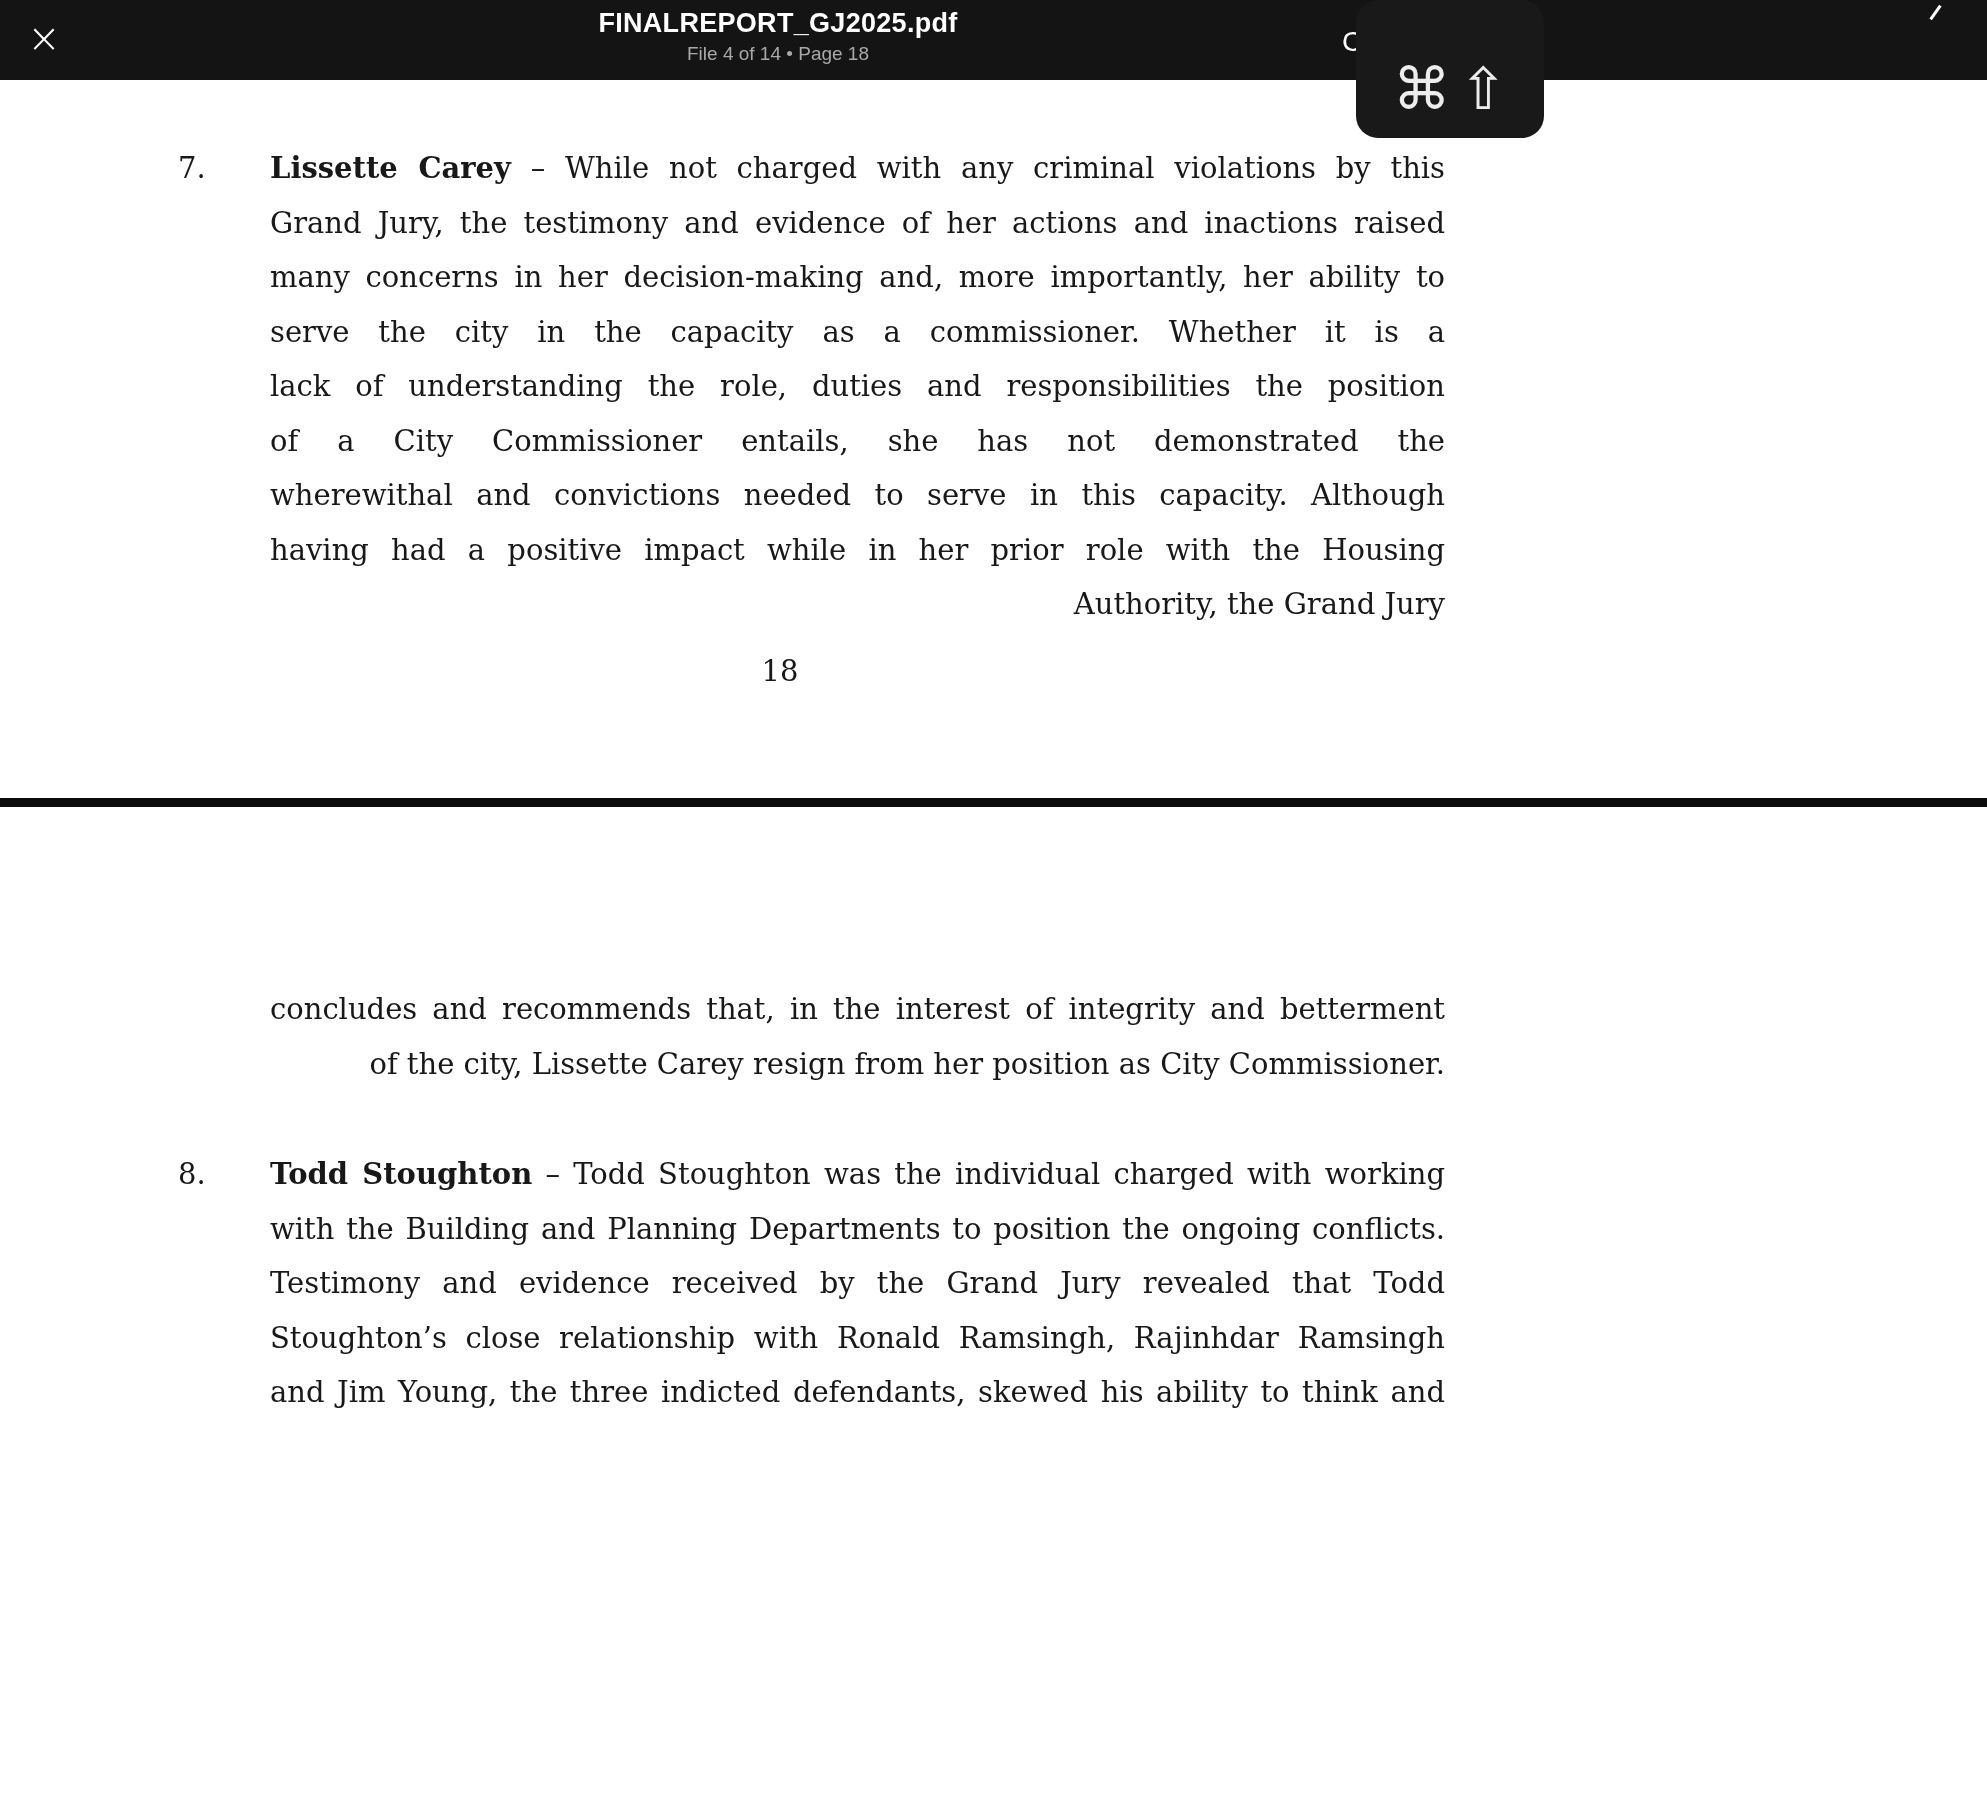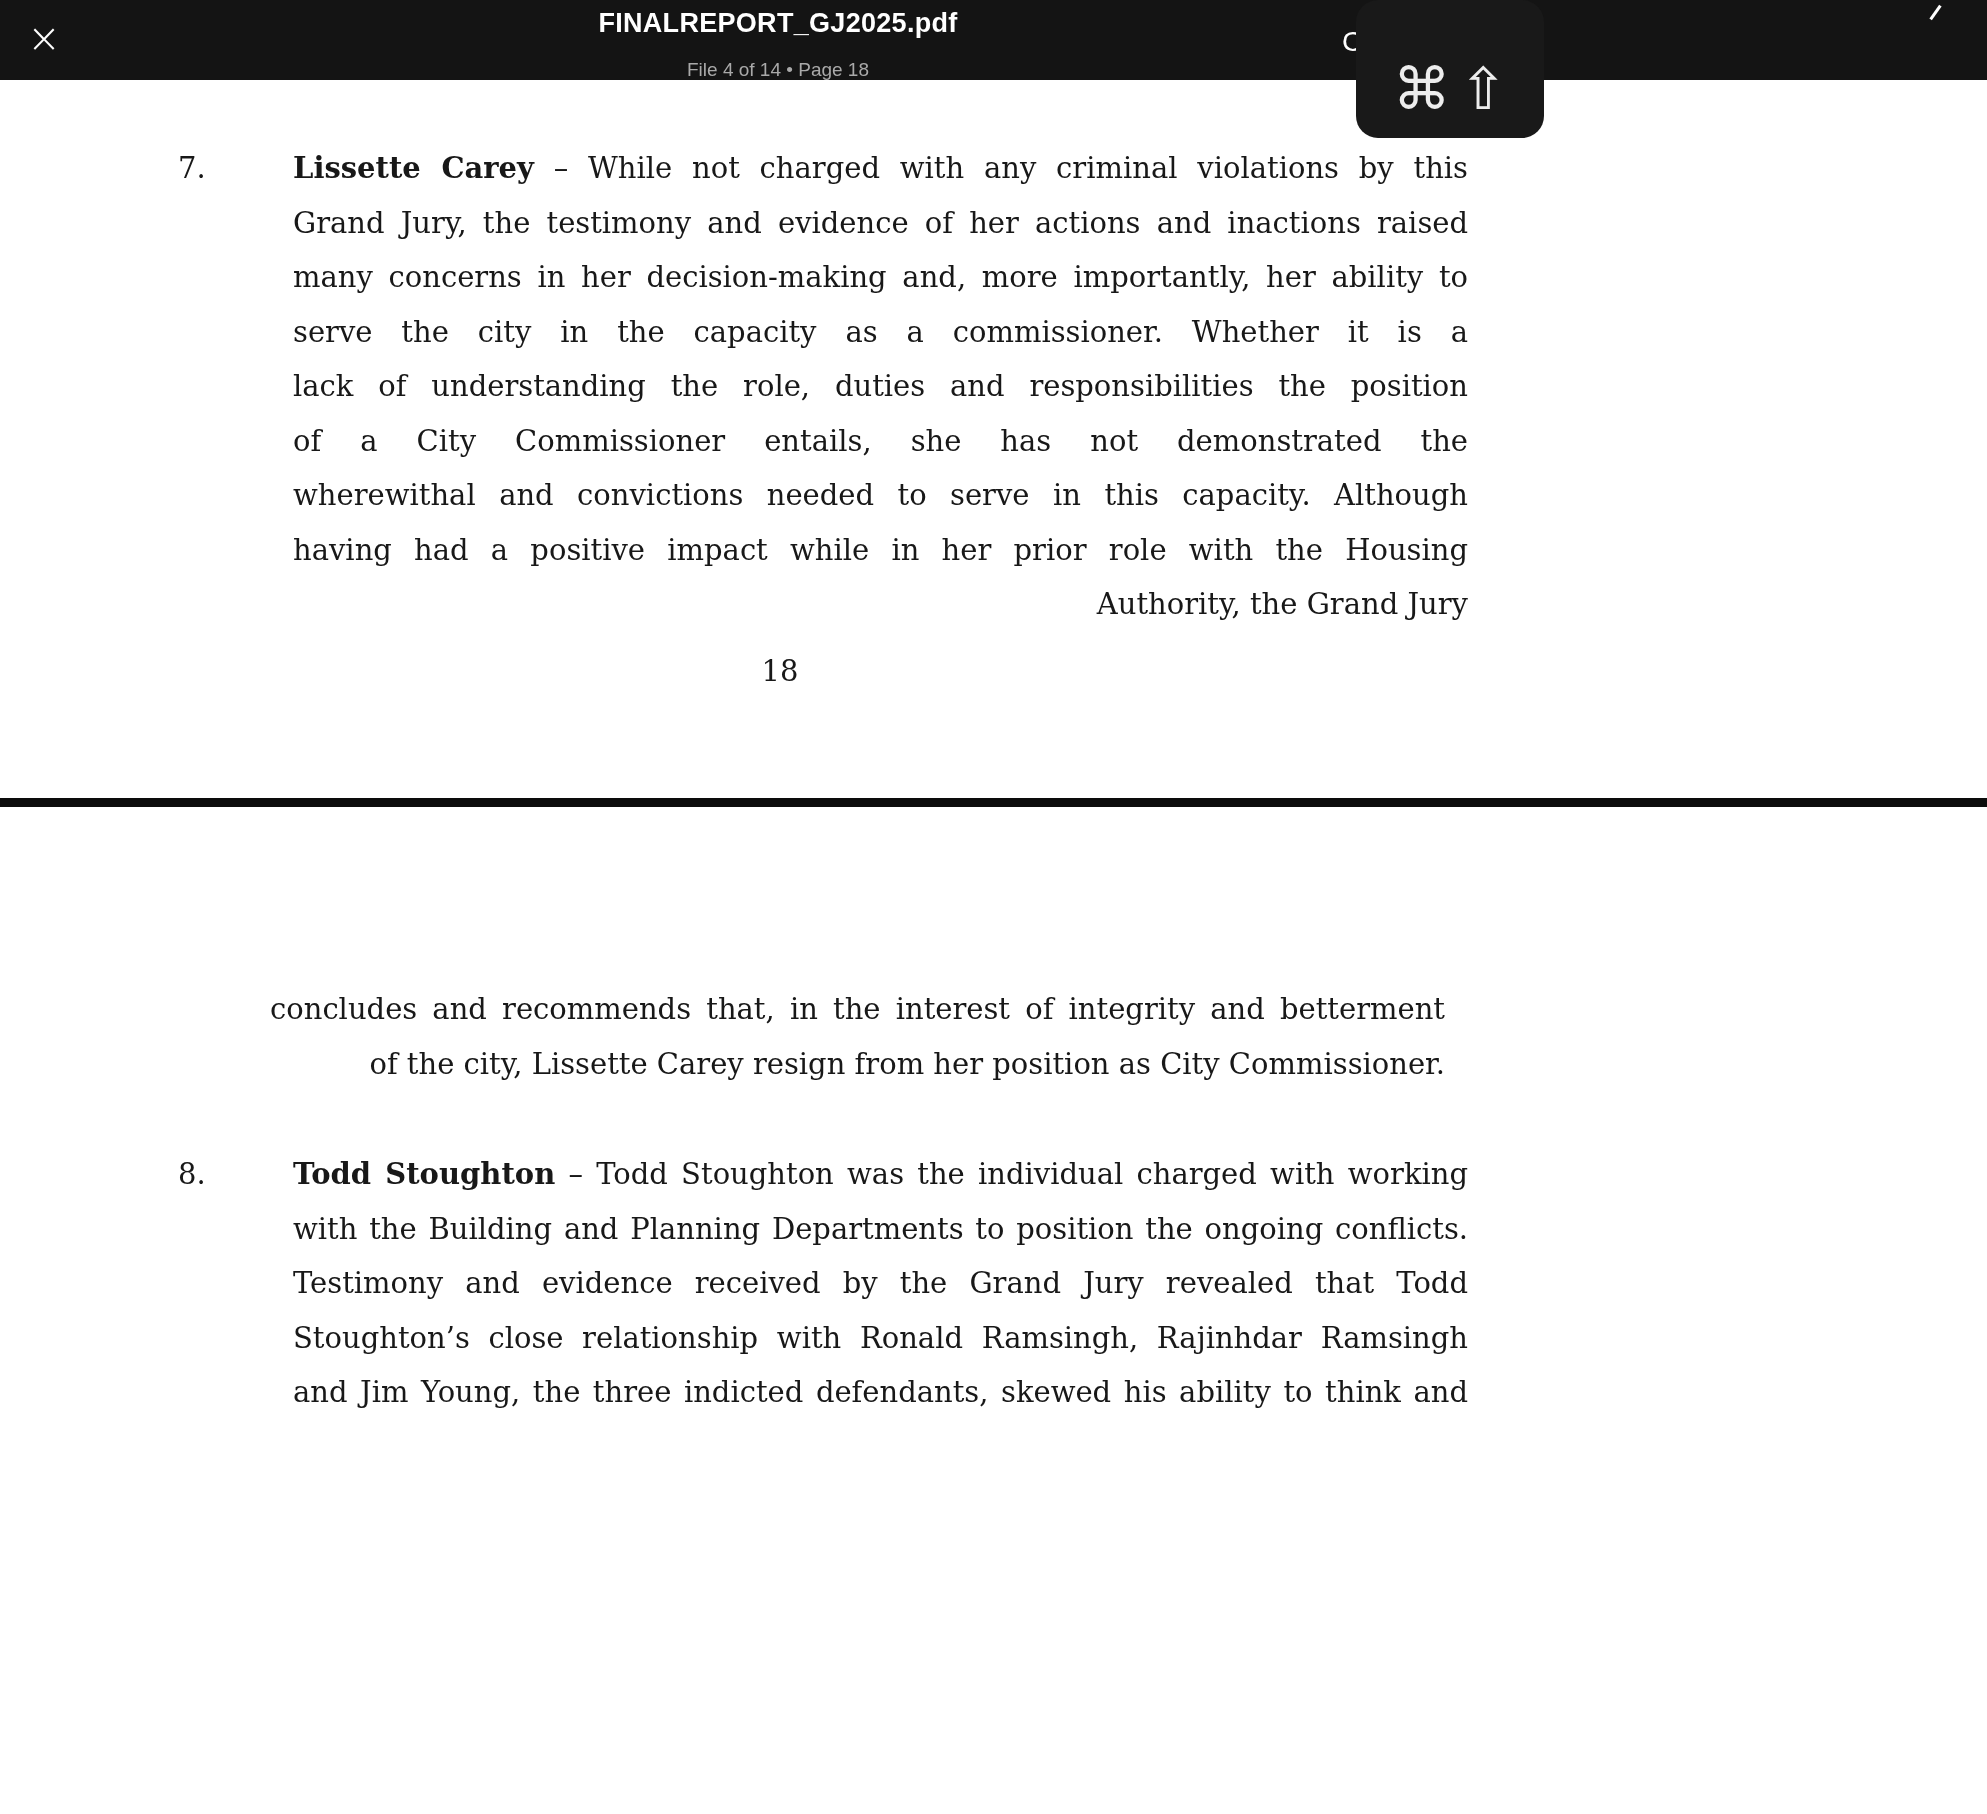--- a/index.html
+++ b/index.html
@@ -18,21 +18,21 @@
   }
   .header-center {
     position: absolute; left: 0; top: 0; width: 1556px; height: 80px;
     text-align: center; pointer-events: none;
   }
   .header-title {
     margin-top: 8px; color: #ffffff; letter-spacing: 0.3px;
     font: 700 27px/30px "Liberation Sans", sans-serif;
   }
   .header-sub {
-    margin-top: 21px; color: #a9a9a9;
+    margin-top: 5px; color: #a9a9a9;
     font: 400 19px/22px "Liberation Sans", sans-serif;
   }
   .partial-label {
     position: absolute; left: 1342px; top: 26px; color: #ffffff; z-index: 4;
     font: 400 28px/32px "Liberation Sans", sans-serif;
   }
   .corner-mark {
     position: absolute; right: 50px; top: 4px; width: 3px; height: 17px;
     background: #ffffff; transform: rotate(35deg); z-index: 6;
   }
@@ -51,21 +51,21 @@
   
   .pdf-page { position: absolute; inset: 0; z-index: 1; background: #ffffff; }
   .doc {
     font-family: "DejaVu Serif", "Liberation Serif", serif;
     color: #181818; font-size: 29px; line-height: 54.5px;
   }
   .doc-item { position: absolute; display: flex; }
   .sec7 { top: 141px; left: 178px; }
   .sec8 { top: 1147px; left: 178px; }
   .num-col { width: 92px; flex: none; }
-  .text-col { width: 1175px; flex: none; margin-left: 23px; }
+  .text-col { width: 1175px; flex: none; }
   .cont { position: absolute; top: 982px; left: 270px; width: 1175px; }
   .jline { text-align: justify; text-align-last: justify; }
   .nline { text-align: right; }
   .doc strong { font-weight: 700; }
   .page-number {
     position: absolute; top: 644px; left: 780px; transform: translateX(-50%);
     font-family: "DejaVu Serif", "Liberation Serif", serif;
     font-size: 29px; color: #181818;
   }
   .page-divider {

